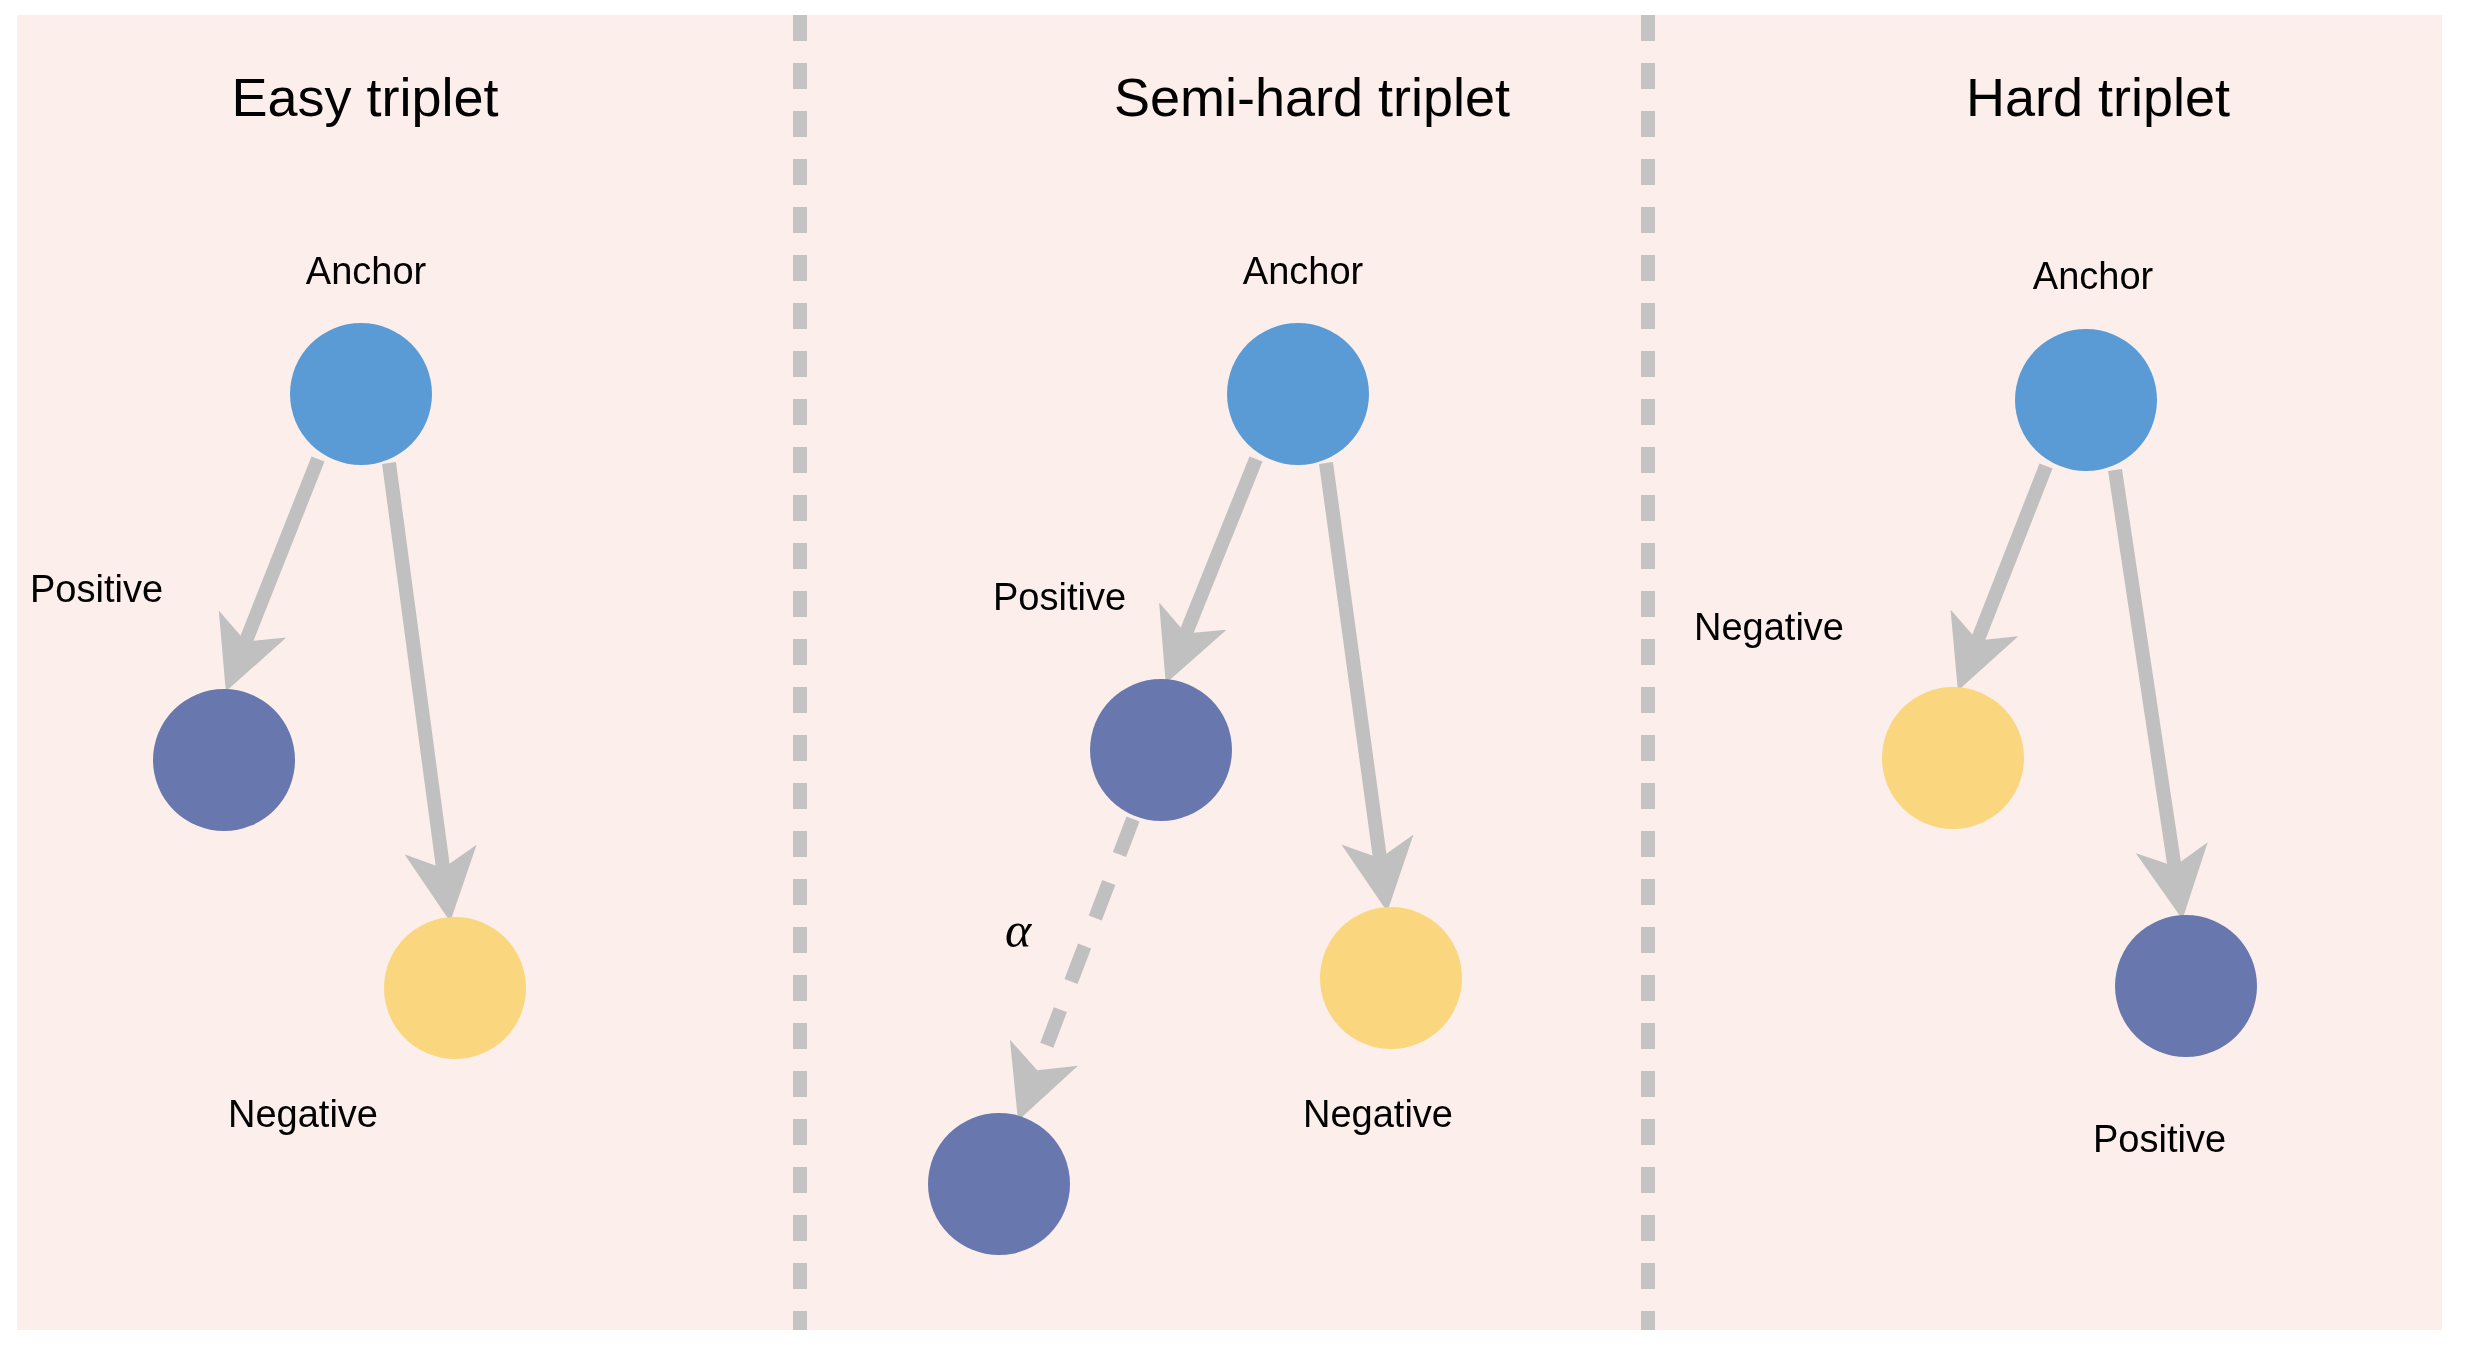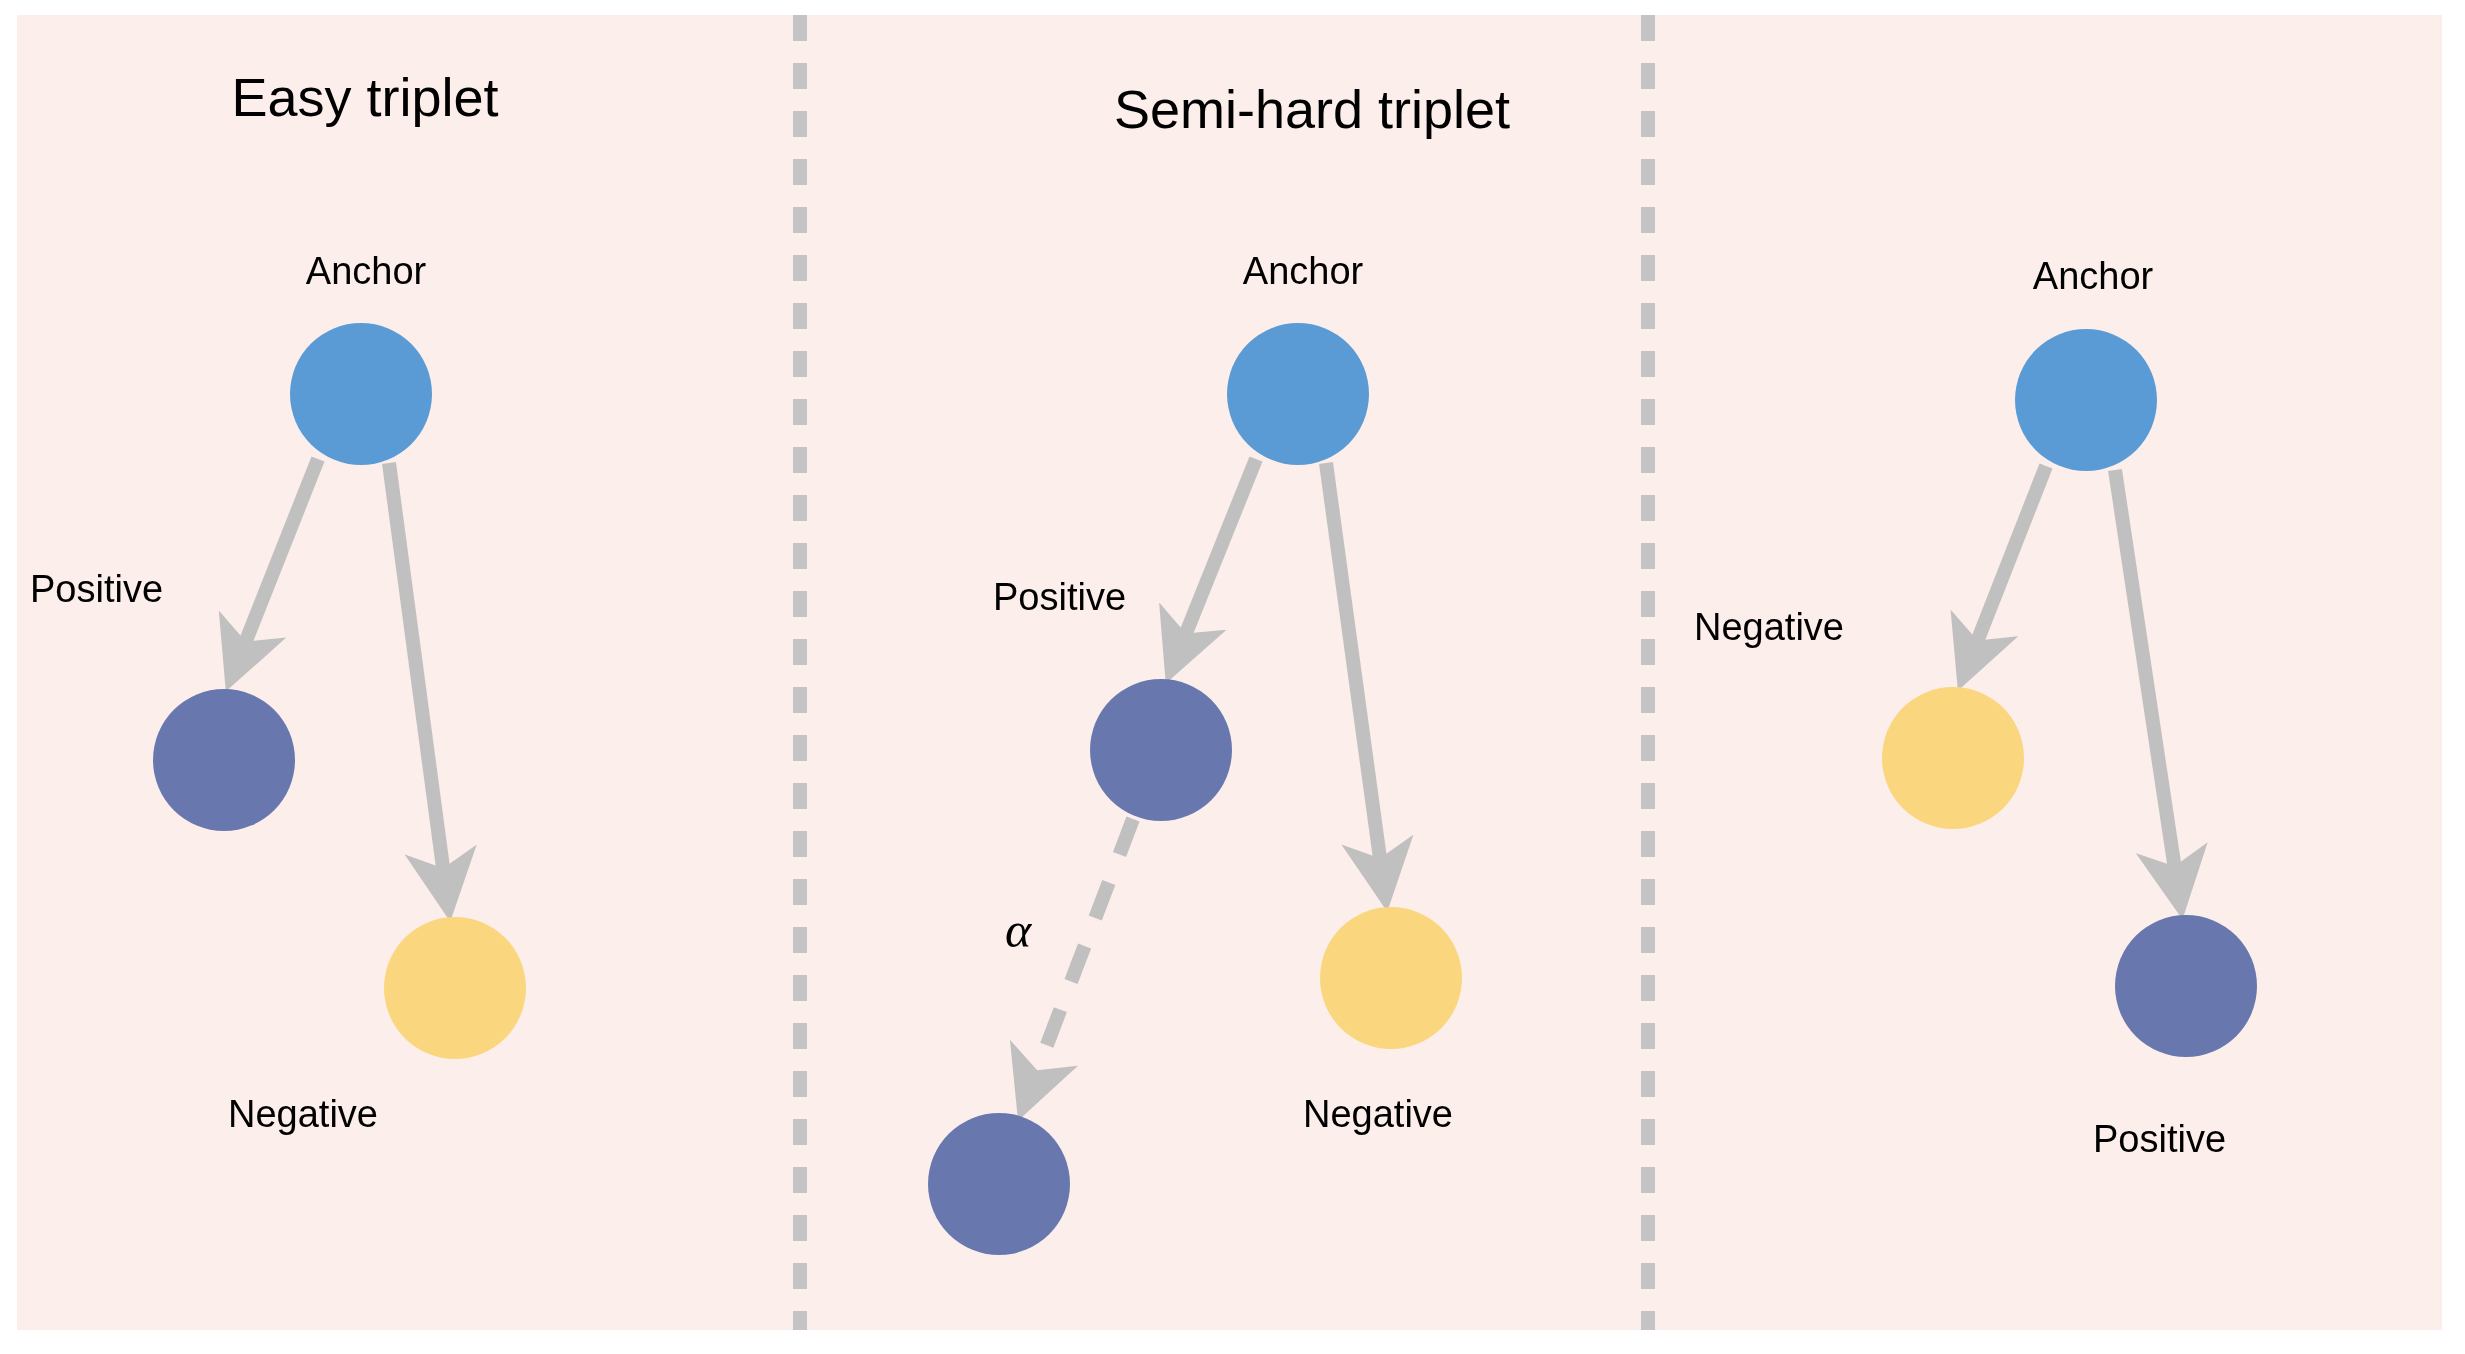--- a/index.html
+++ b/index.html
@@ -97,21 +97,22 @@
       <line x1="2046" y1="466" x2="1964" y2="675" stroke="#c0c0c0" stroke-width="14" marker-end="url(#arrowhead)"></line>
       <line x1="2115" y1="470" x2="2180" y2="903" stroke="#c0c0c0" stroke-width="14" marker-end="url(#arrowhead)"></line>
 
       <circle cx="2086" cy="400" r="71" fill="#5b9bd5"></circle>
       <circle cx="1953" cy="758" r="71" fill="#fad77e"></circle>
       <circle cx="2186" cy="986" r="71" fill="#6878ae"></circle>
     </g>
   </svg>
 
   <div class="panel-title" style="left:365px; top:70px;">Easy triplet</div>
-  <div class="panel-title" style="left:1312px; top:70px;margin-top:12px;">Semi-hard triplet</div>
+  <div class="panel-title" style="left:1312px; top:70px;">Semi-hard triplet</div>
+  <div class="panel-title" style="left:2098px; top:70px;">Hard triplet</div>
 
   <div class="node-label center" style="left:366px; top:252px;">Anchor</div>
   <div class="node-label" style="left:30px; top:570px;">Positive</div>
   <div class="node-label" style="left:228px; top:1095px;">Negative</div>
 
   <div class="node-label center" style="left:1303px; top:252px;">Anchor</div>
   <div class="node-label" style="left:993px; top:578px;">Positive</div>
   <div class="node-label" style="left:1303px; top:1095px;">Negative</div>
   <div class="margin-label" style="left:1005px; top:905px;">α</div>
 

